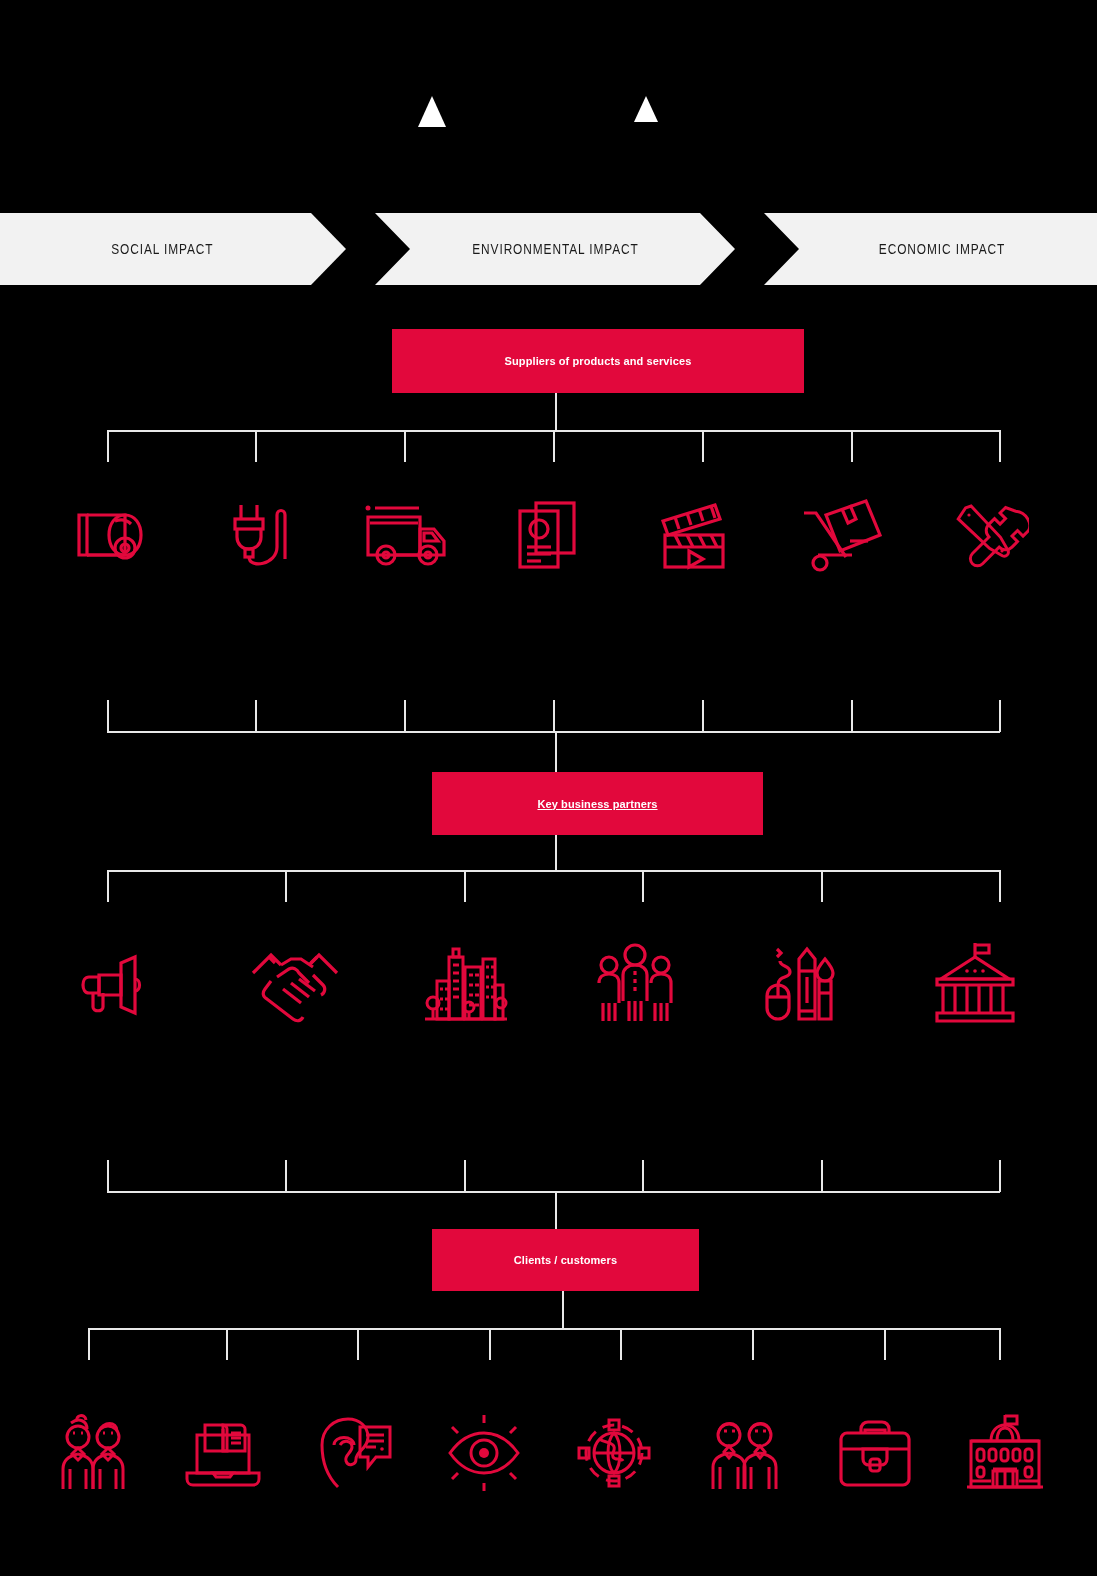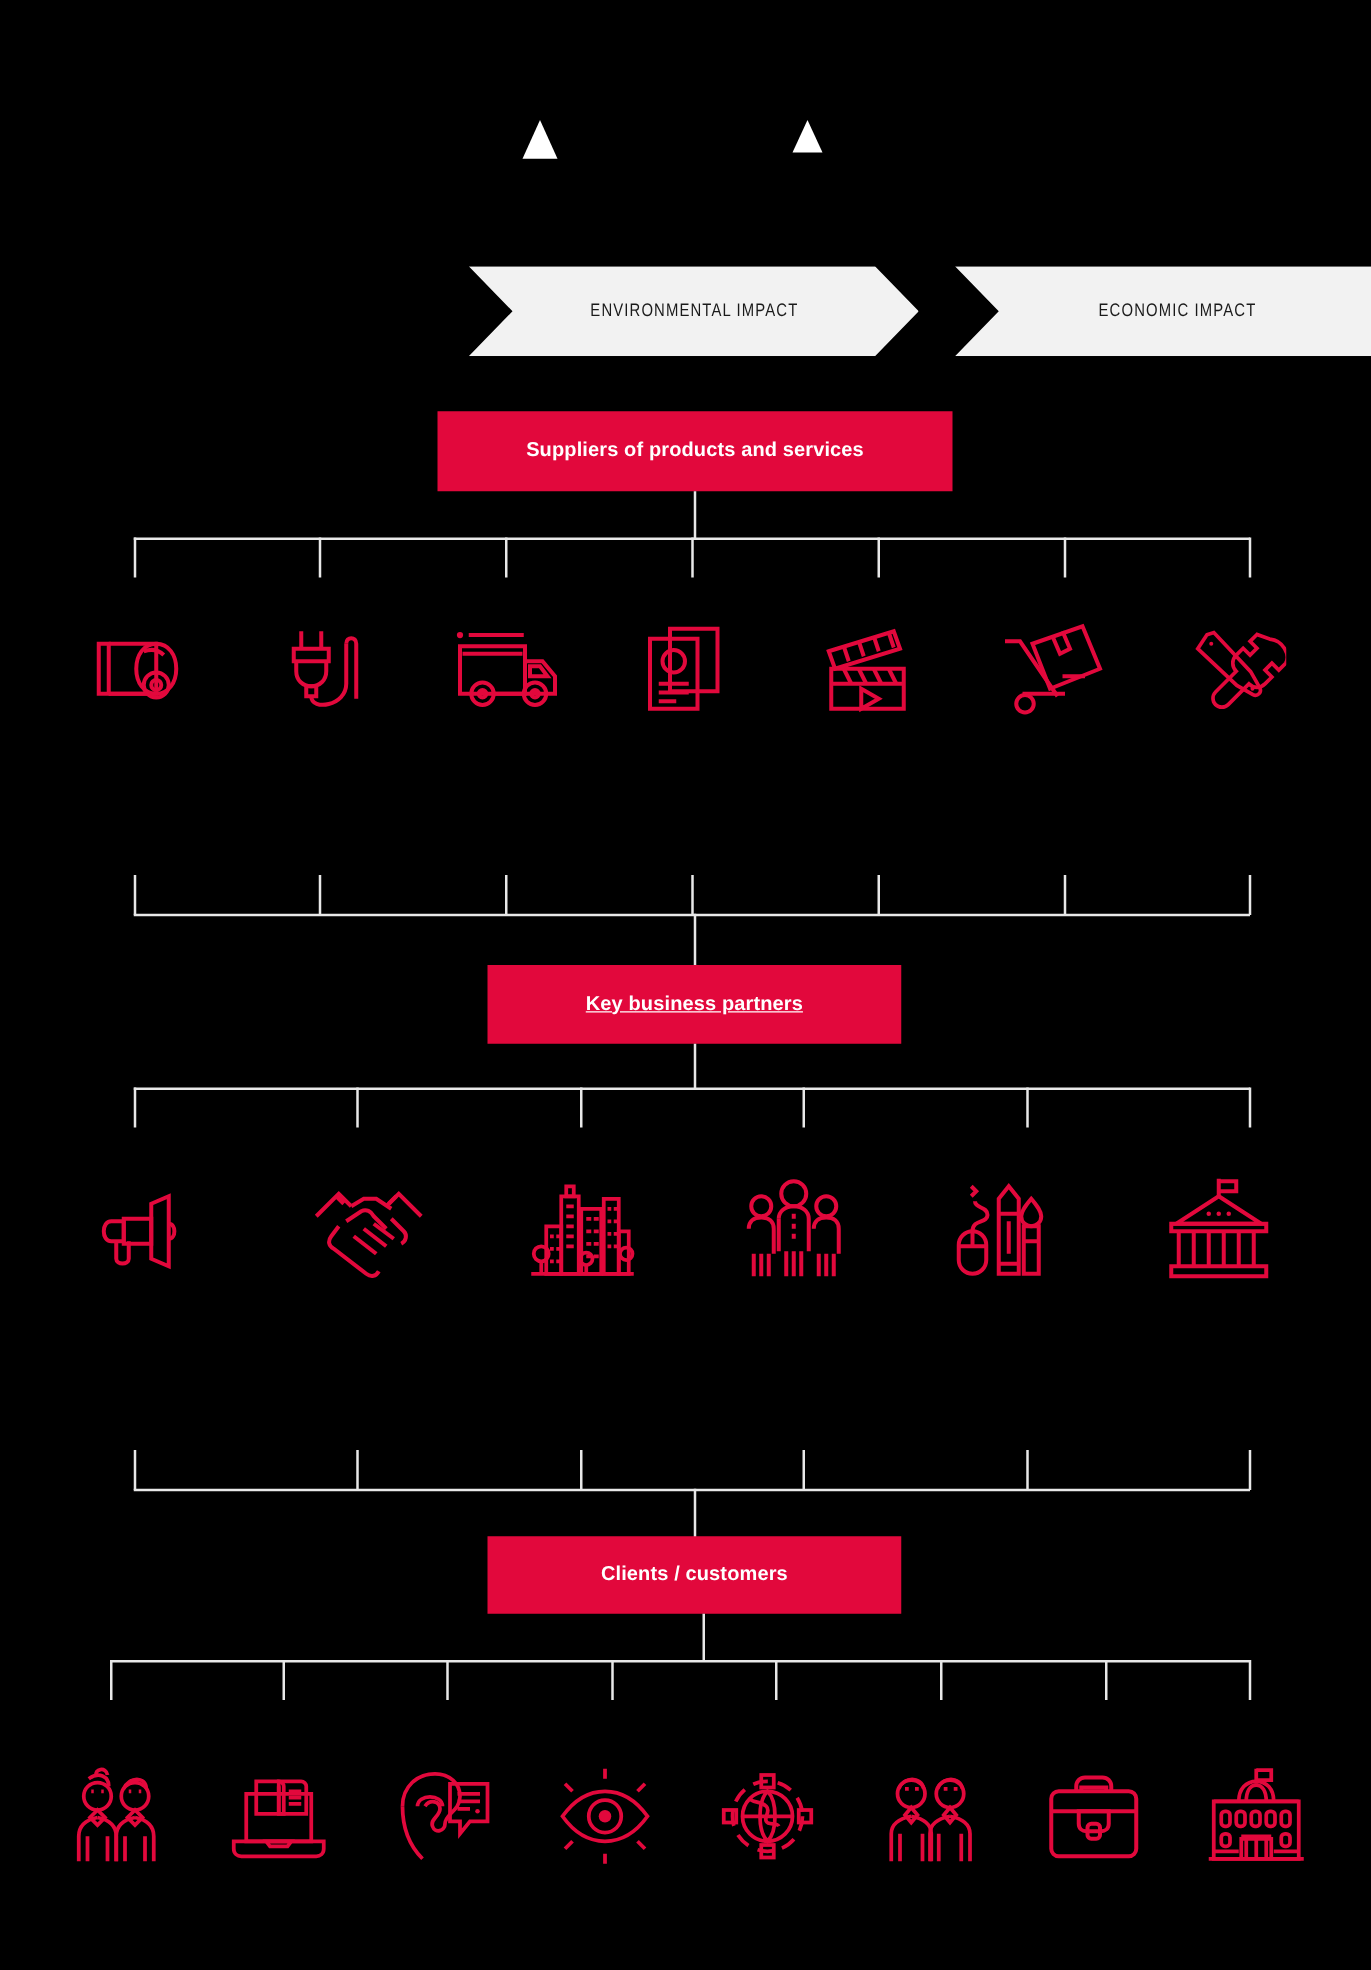--- a/index.html
+++ b/index.html
@@ -49,25 +49,25 @@
   .b3{left:764px;width:333px;
       clip-path:polygon(0 0, 333px 0, 333px 100%, 0 100%, 35px 50%);}
   .b1 span{margin-left:-22px;}
   .b2 span{margin-left:0px;}
   .b3 span{margin-left:22px;}
 
   
   .tierbox{
     position:absolute;background:#e2083c;color:#fff;
     display:flex;align-items:center;justify-content:center;
-    font-weight:bold;font-size:16px;letter-spacing:.1px;
+    font-weight:bold;font-size:11px;letter-spacing:.1px;margin-left:42px;
   }
   #box-suppliers{left:350px;top:329px;width:412px;height:64px;}
   #box-partners{left:390px;top:772px;width:331px;height:63px;text-decoration:underline;}
-  #box-clients{left:390px;top:1229px;width:331px;height:62px;align-items:center;}
+  #box-clients{left:390px;top:1229px;width:267px;height:62px;align-items:center;}
 
   
   .ln{position:absolute;background:#e8e8e8;}
   .hbar{height:2px;}
   .vline{width:2px;}
 
   
   .iconrow{position:absolute;display:flex;}
   .icell{display:flex;align-items:center;justify-content:center;}
   .icell svg{display:block;}
@@ -85,20 +85,23 @@
 
   <div class="logo">
     <div class="tri-white logo-mark-1"></div>
     <div class="tri-white logo-mark-2"></div>
     <svg class="trapezoid" width="32" height="18" viewBox="0 0 32 18" style="position:absolute;left:631px;top:121px;border:0;">
       <polygon points="6,0 26,0 32,18 0,18" fill="#ee2033"></polygon>
     </svg>
   </div>
 
   <div class="banners">
+    <div class="banner b1">
+      <span>SOCIAL IMPACT</span>
+    </div>
     <div class="banner b3">
       <span>ECONOMIC IMPACT</span>
     </div>
     <div class="banner b2">
       <span>ENVIRONMENTAL IMPACT</span>
     </div>
   </div>
 
   <div class="tierbox" id="box-suppliers">
     <span>Suppliers of products and services</span>

